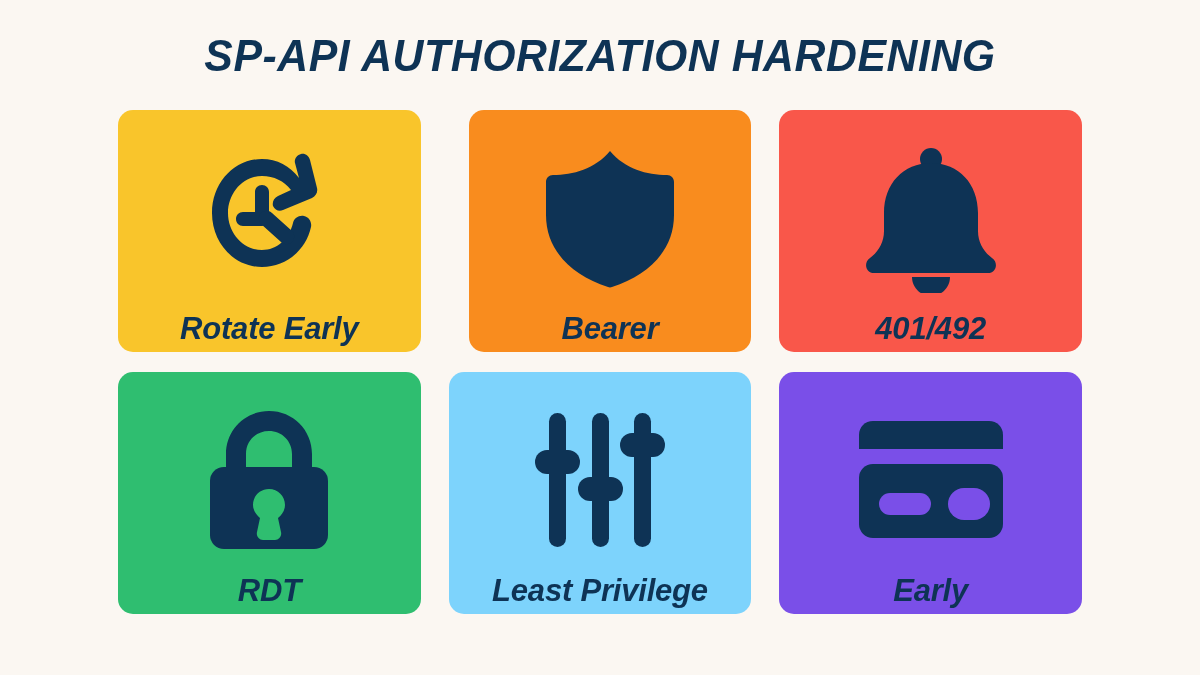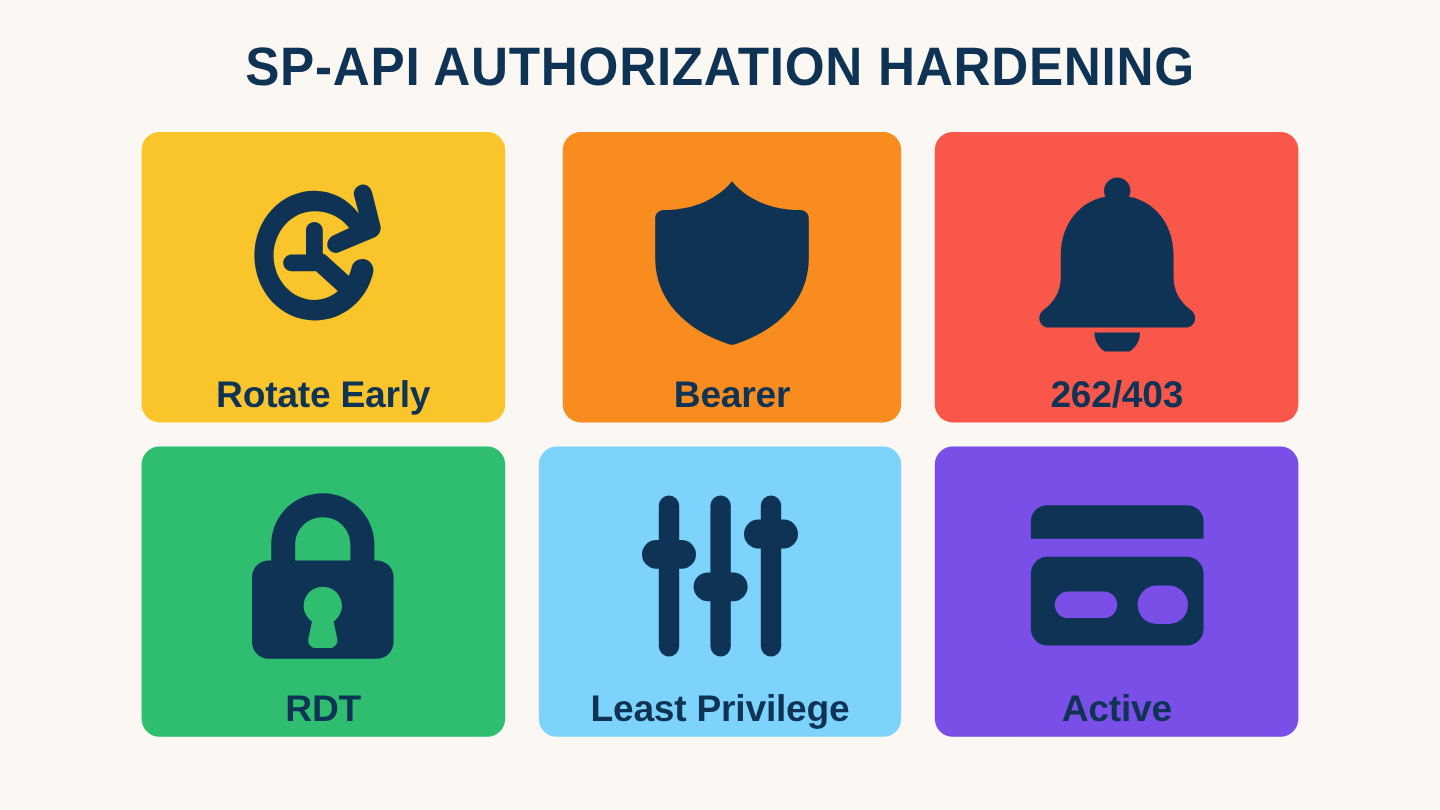--- a/index.html
+++ b/index.html
@@ -13,20 +13,21 @@
     background: #fbf7f2;
     font-family: "Liberation Sans", sans-serif;
     -webkit-font-smoothing: antialiased;
   }
   .poster {
     position: relative;
     width: 1200px;
     height: 675px;
     background: #fbf7f2;
     box-sizing: border-box;
+    font-style: italic;
   }
   .poster-title {
     position: absolute;
     top: 28px;
     left: 0;
     width: 1200px;
     text-align: center;
     color: #0e3355;
     font-family: "Liberation Sans", sans-serif;
     font-weight: bold;
@@ -123,21 +124,21 @@
     <div class="card c-coral">
       <div class="card-icon">
         <svg width="158" height="150" viewBox="0 0 158 150" xmlns="http://www.w3.org/2000/svg">
           <g fill="#0e3355">
             <circle cx="79" cy="16" r="11"></circle>
             <path d="M79 20 C51 20 32 41 32 70 L32 88 C32 100 26 109 18 115 C11 120 14 130 22 130 L136 130 C144 130 147 120 140 115 C132 109 126 100 126 88 L126 70 C126 41 107 20 79 20 Z"></path>
             <path d="M60 134 C60 145 69 153 79 153 C89 153 98 145 98 134 Z"></path>
           </g>
         </svg>
       </div>
-      <div class="card-label">262/403</div>
+      <div class="card-label">401/492</div>
     </div>
 
     <div class="card c-green">
       <div class="card-icon">
         <svg width="150" height="150" viewBox="0 0 150 150" xmlns="http://www.w3.org/2000/svg">
           <g fill="#0e3355">
             <path d="M75 6 C51 6 32 25 32 49 L32 70 L52 70 L52 49 C52 36 62 26 75 26 C88 26 98 36 98 49 L98 70 L118 70 L118 49 C118 25 99 6 75 6 Z"></path>
             <rect x="16" y="62" width="118" height="82" rx="14"></rect>
             <path fill="#2fbe70" d="M75 84 C66 84 59 91 59 100 C59 105 62 110 66 113 L63 127 C62 131 65 135 69 135 L81 135 C85 135 88 131 87 127 L84 113 C88 110 91 105 91 100 C91 91 84 84 75 84 Z"></path>
           </g>
@@ -166,17 +167,17 @@
       <div class="card-icon">
         <svg width="172" height="150" viewBox="0 0 172 150" xmlns="http://www.w3.org/2000/svg">
           <g fill="#0e3355">
             <path d="M14 30 C14 22 20 16 28 16 L144 16 C152 16 158 22 158 30 L158 44 L14 44 Z"></path>
             <rect x="14" y="59" width="144" height="74" rx="14"></rect>
             <rect x="34" y="88" width="52" height="22" rx="11" fill="#7a4fe8"></rect>
             <rect x="103" y="83" width="42" height="32" rx="16" fill="#7a4fe8"></rect>
           </g>
         </svg>
       </div>
-      <div class="card-label">Active</div>
+      <div class="card-label">Early</div>
     </div>
 
   </div>
 </div>
 
 </body></html>

